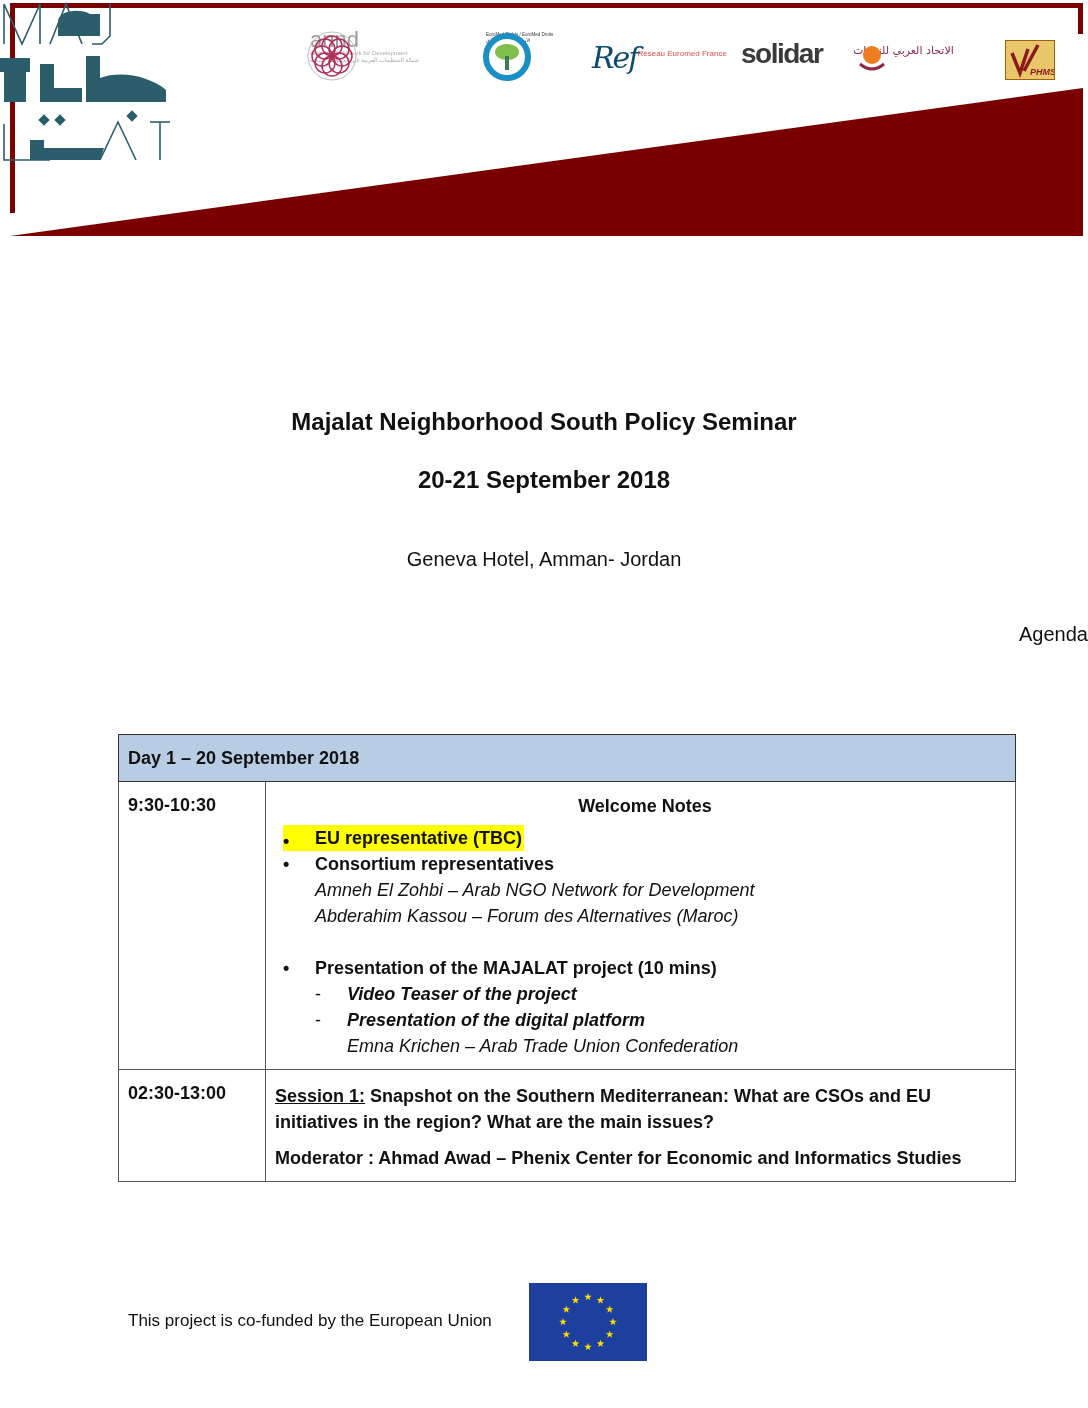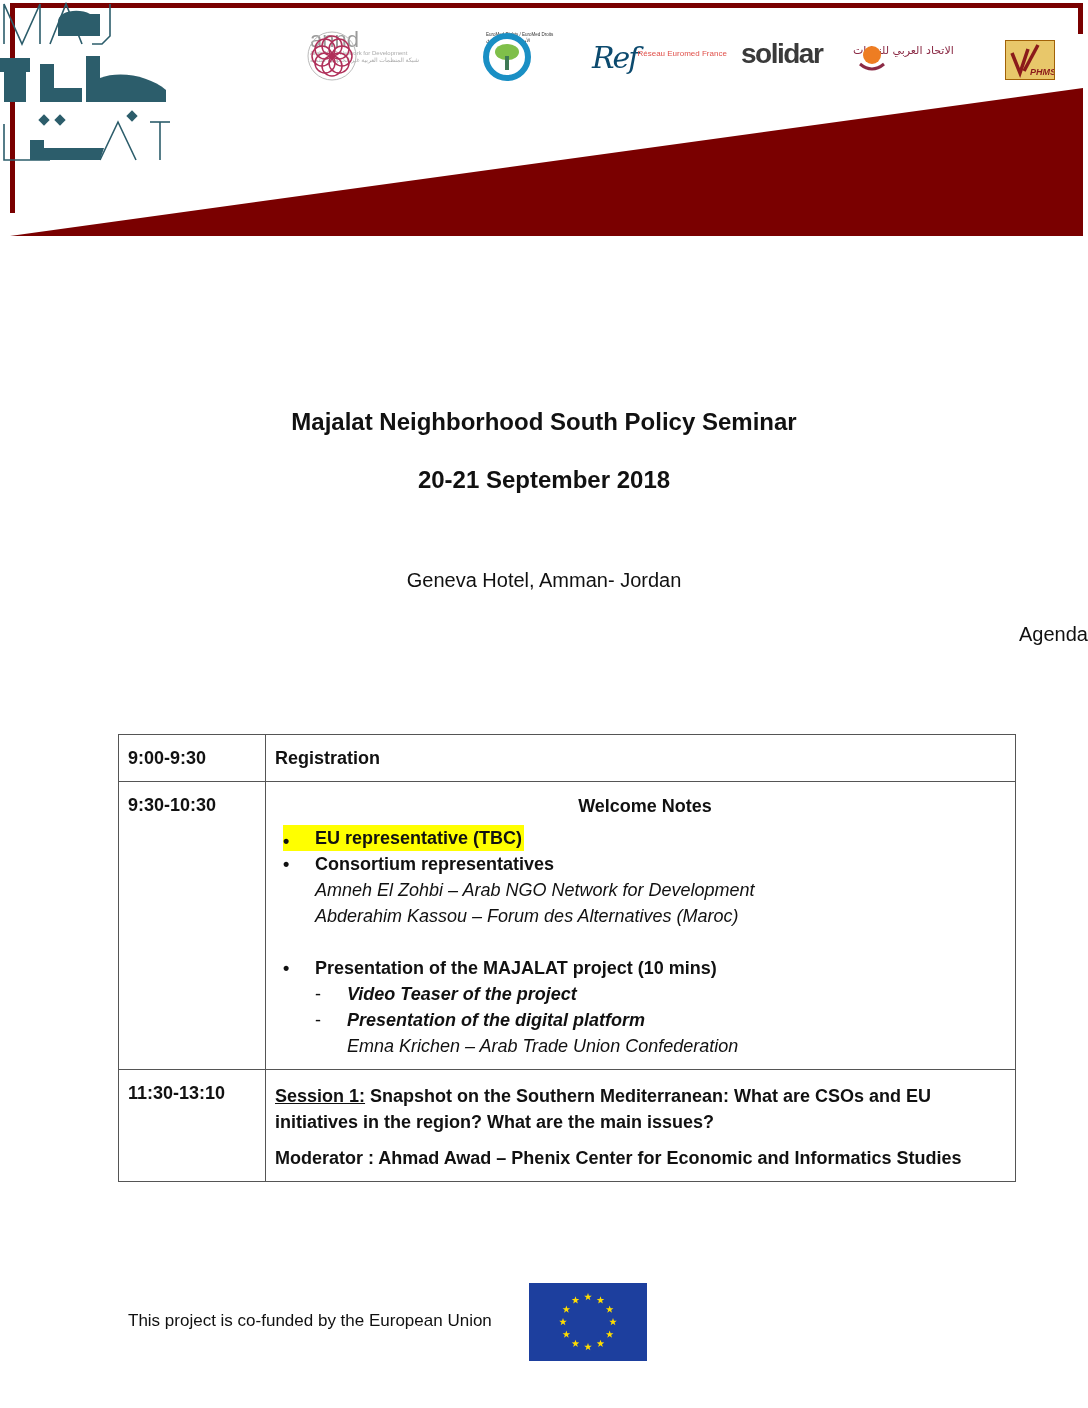--- a/index.html
+++ b/index.html
@@ -151,34 +151,31 @@
     <svg width="48" height="38" viewBox="0 0 48 38">
       <path d="M6,12 L14,32 L22,8" fill="none" stroke="#8b1a1a" stroke-width="3.5"></path>
       <path d="M18,30 L32,4" fill="none" stroke="#8b1a1a" stroke-width="3.5"></path>
       <text x="24" y="34" font-size="9" font-style="italic" font-weight="bold" fill="#8b1a1a" font-family="Liberation Sans, sans-serif">PHMS</text>
     </svg>
   </div>
 </div>
 
 <div class="title" style="top:408px;">Majalat Neighborhood South Policy Seminar</div>
 <div class="title" style="top:466px;">20-21 September 2018</div>
-<div class="subtitle" style="top:569px;">Geneva Hotel, Amman- Jordan</div>
+<div class="subtitle" style="top:548px;">Geneva Hotel, Amman- Jordan</div>
 <div class="subtitle" style="top:623px;text-align:right;">Agenda</div>
 
 <table class="agenda">
   <tbody>
-
-  <tr class="row-simple">
-    <td class="time">
-          <span>9:00-9:30</span>
-        </td>
-    <td>
-          <div class="cell-pad">Registration</div>
-        </td>
+      <tr class="day-row">
+    <td colspan="2">
+      <span class="day-label">Day 1 – 20 September 2018</span>
+    </td>
   </tr>
+
 
   <tr>
     <td class="time">
           <span>9:30-10:30</span>
         </td>
     <td>
       <div class="welcome">
         <div class="bold" style="line-height:22px; margin-bottom:8px;text-align:center;">Welcome Notes</div>
 
         <div class="bullet-line bold">
@@ -210,21 +207,21 @@
           <span>Presentation of the digital platform</span>
         </div>
         <div class="indent2 italic">Emna Krichen – Arab Trade Union Confederation</div>
       </div>
     </td>
   </tr>
 
 
   <tr>
     <td class="time">
-          <span>11:30-13:10</span>
+          <span>02:30-13:00</span>
         </td>
     <td>
       <div class="session">
         <div><span class="underline">Session 1:</span><span> Snapshot on the Southern Mediterranean: What are CSOs and EU initiatives in the region? What are the main issues?</span></div>
         <div class="moderator">Moderator : Ahmad Awad – Phenix Center  for Economic and Informatics Studies</div>
       </div>
     </td>
   </tr>
 </tbody>
   </table>

